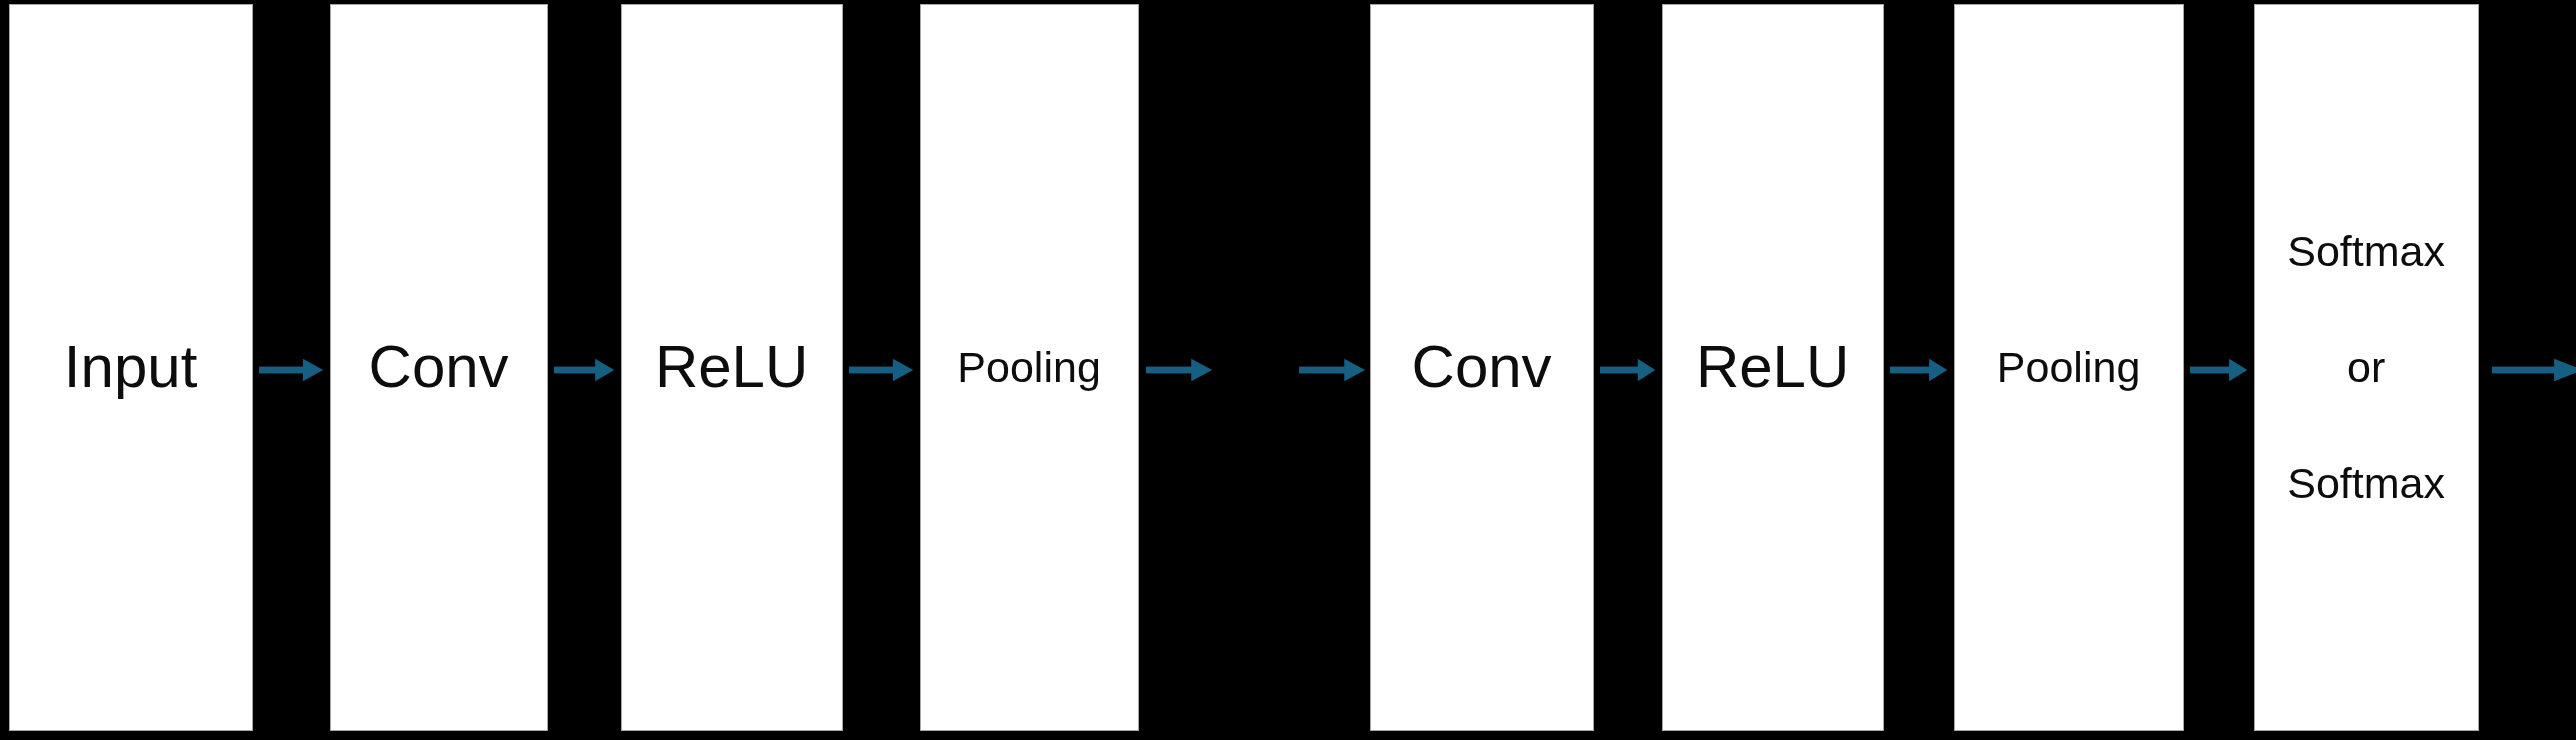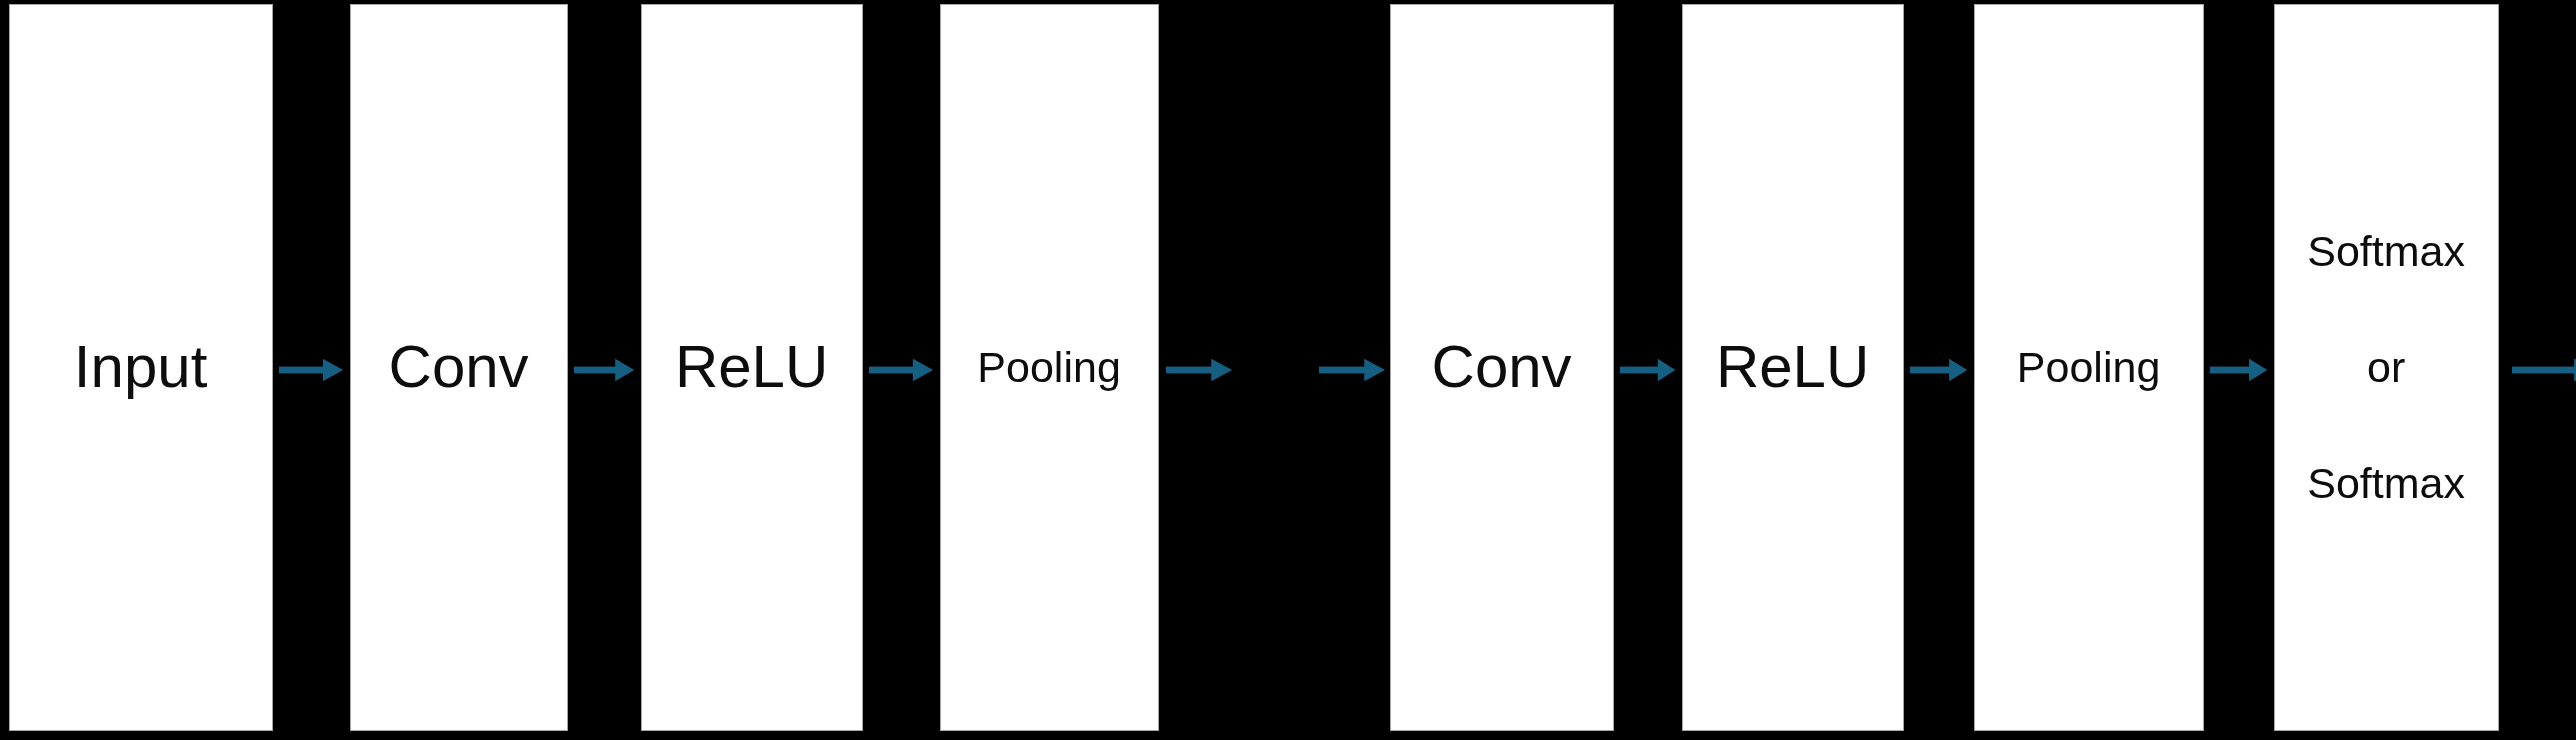--- a/index.html
+++ b/index.html
@@ -76,21 +76,21 @@
     height: 24px;
     fill: #156082;
     display: block;
   }
 </style>
 </head>
 <body>
 
 <div class="stage">
 
-  <div class="box large" style="width:264px">
+  <div class="box large" style="width:244px">
     <span class="label">Input</span>
   </div>
 
   <div class="arrow-zone" style="width:77px">
     <svg class="arrow" viewBox="0 0 80 28" preserveAspectRatio="none" aria-hidden="true">
         <rect x="0" y="10" width="56" height="8"></rect>
         <polygon points="54,1 79,14 54,27"></polygon>
       </svg>
   </div>
 

